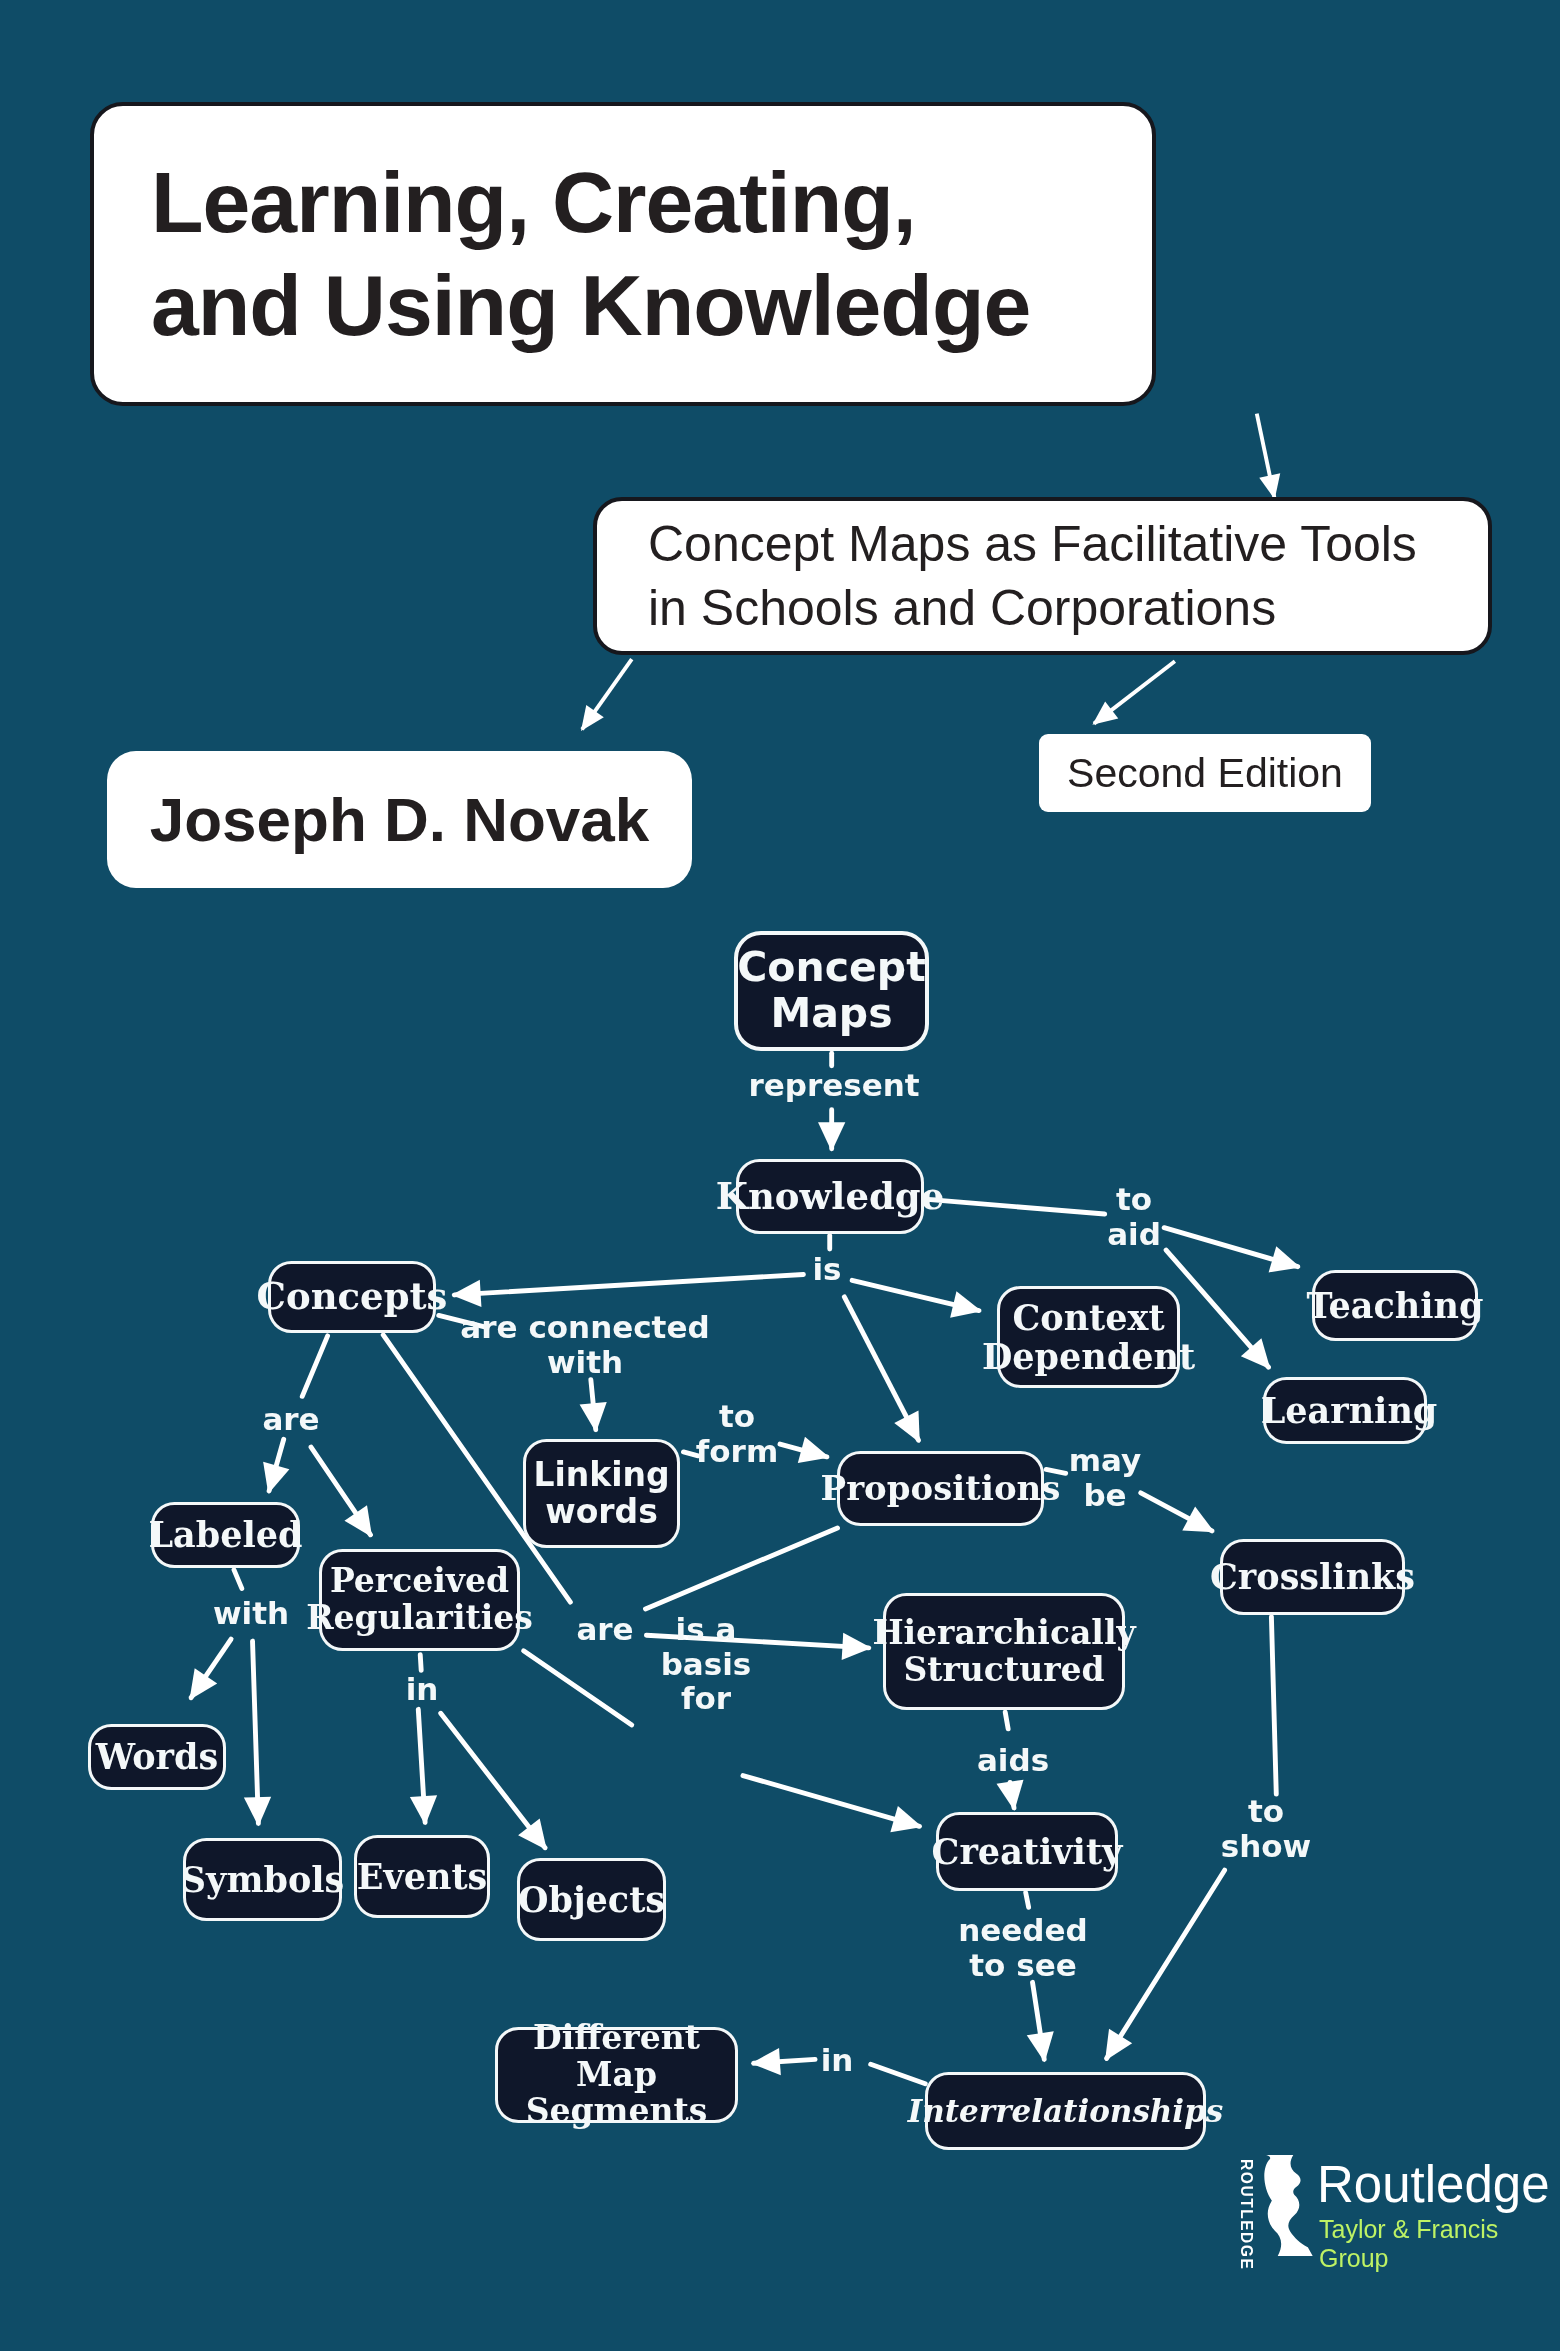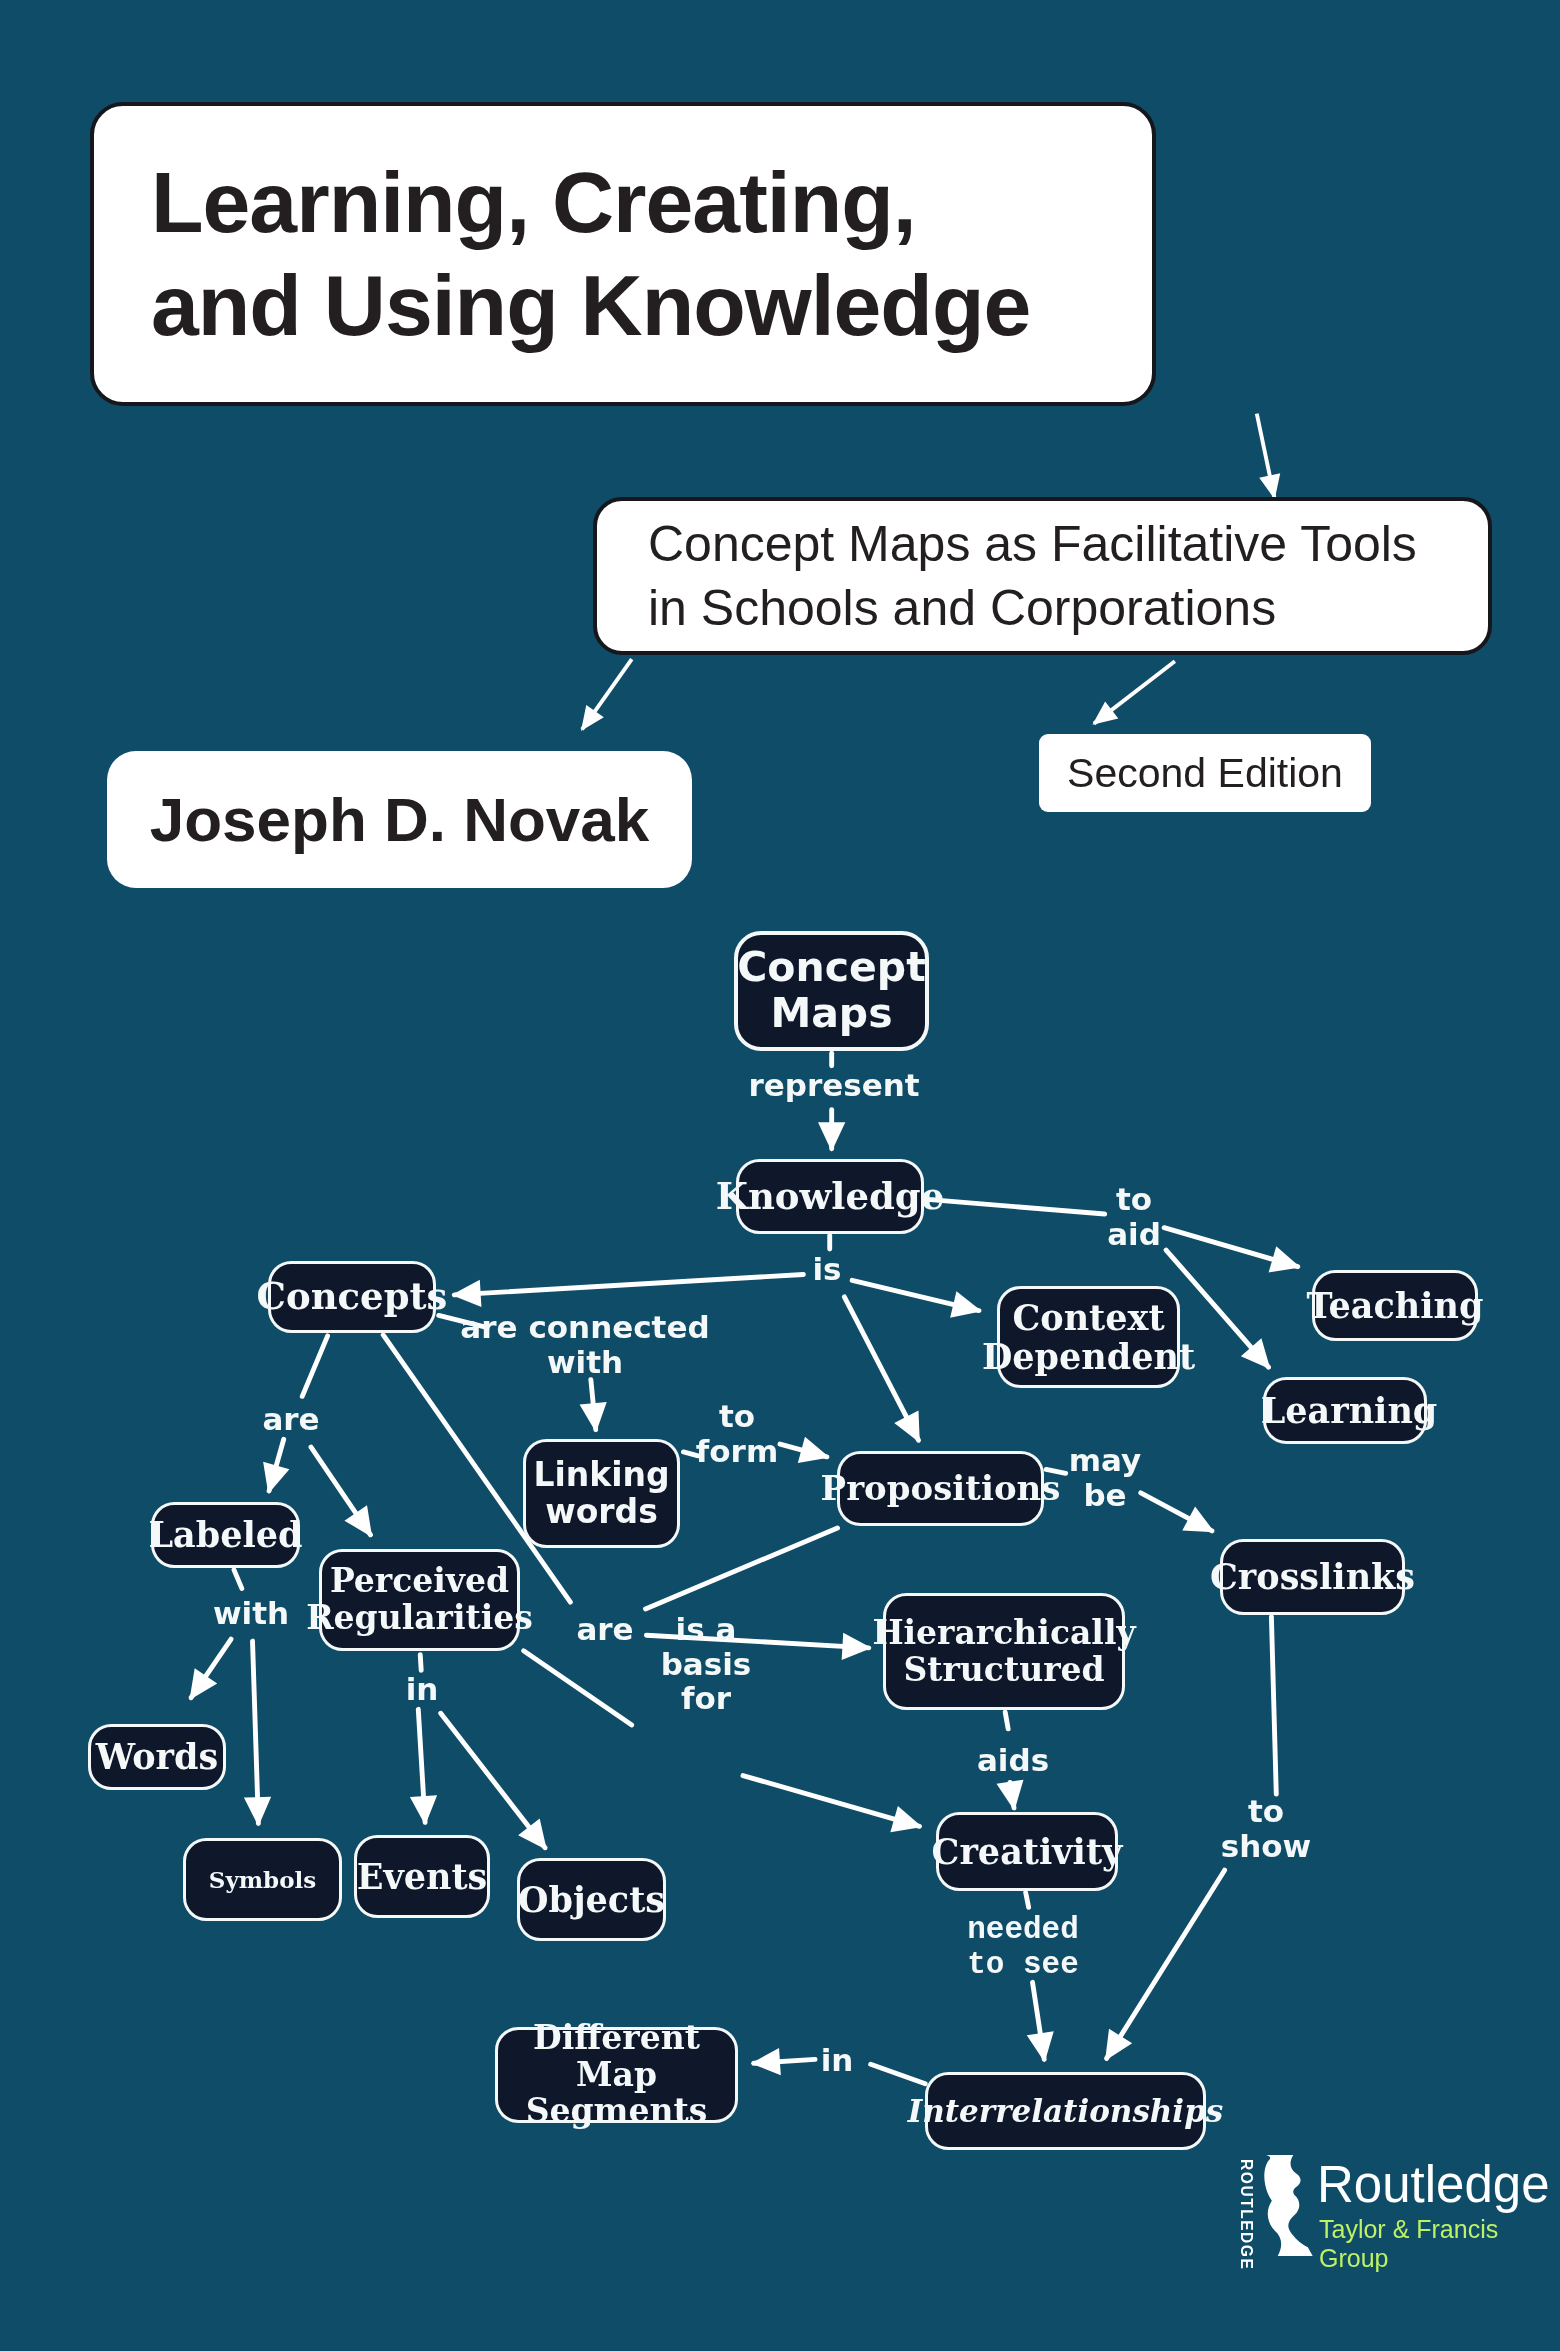--- a/index.html
+++ b/index.html
@@ -201,21 +201,21 @@
   <div class="node sans" style="left:523px;top:1439px;width:157px;height:109px;font-size:33px;">Linking
 words</div>
   <div class="node serif" style="left:837px;top:1451px;width:207px;height:75px;font-size:34px;">Propositions</div>
   <div class="node serif" style="left:151px;top:1502px;width:149px;height:66px;font-size:35px;">Labeled</div>
   <div class="node serif" style="left:319px;top:1549px;width:201px;height:102px;font-size:33px;">Perceived
 Regularities</div>
   <div class="node serif" style="left:1220px;top:1539px;width:185px;height:76px;font-size:35px;">Crosslinks</div>
   <div class="node serif" style="left:883px;top:1593px;width:242px;height:117px;font-size:33px;">Hierarchically
 Structured</div>
   <div class="node serif" style="left:88px;top:1724px;width:138px;height:66px;font-size:35px;">Words</div>
-  <div class="node serif" style="left:183px;top:1838px;width:159px;height:83px;font-size:23px;">Symbols</div>
+  <div class="node serif" style="left:183px;top:1838px;width:159px;height:83px;font-size:35px;">Symbols</div>
   <div class="node serif" style="left:354px;top:1835px;width:136px;height:83px;font-size:35px;">Events</div>
   <div class="node serif" style="left:517px;top:1858px;width:149px;height:83px;font-size:35px;">Objects</div>
   <div class="node serif" style="left:936px;top:1812px;width:182px;height:79px;font-size:35px;text-align:right;">Creativity</div>
   <div class="node serif" style="left:495px;top:2027px;width:243px;height:96px;font-size:33px;">Different
 Map Segments</div>
   <div class="node serif" style="left:925px;top:2072px;width:281px;height:78px;font-size:31px;font-style:italic;">Interrelationships</div>
 
   <div class="lbl" style="left:834px;top:1085px;">represent</div>
   <div class="lbl" style="left:827px;top:1269px;">is</div>
   <div class="lbl" style="left:1134px;top:1217px;">to
@@ -227,21 +227,21 @@
   <div class="lbl" style="left:422px;top:1689px;">in</div>
   <div class="lbl" style="left:737px;top:1434px;">to
 form</div>
   <div class="lbl" style="left:1105px;top:1478px;">may
 be</div>
   <div class="lbl" style="left:605px;top:1629px;">are</div>
   <div class="lbl" style="left:1013px;top:1760px;">aids</div>
   <div class="lbl" style="left:687px;top:1664px;margin-left:19px;">is a
 basis
 for</div>
-  <div class="lbl" style="left:1023px;top:1948px;font-family:Liberation Mono, monospace;">needed
+  <div class="lbl" style="left:1023px;top:1948px;">needed
 to see</div>
   <div class="lbl" style="left:1266px;top:1829px;">to
 show</div>
   <div class="lbl" style="left:837px;top:2060px;">in</div>
 
   <div id="publisher">
     <div id="publisher-vertical">ROUTLEDGE</div>
     <svg width="55" height="101" viewBox="0 0 56 104" style="left:27px;top:2px;">
       <path fill="#ffffff" d="M8,0 H36 C31,8 33,15 39,19 C45,23 45,29 39,33 C36,35 35,38 37,41 C44,47 44,56 37,62 C31,67 29,73 33,79 C37,85 43,91 51,95 L56,104 H20 C26,93 24,84 17,78 C9,70 7,57 14,47 C5,35 3,13 12,4 C13,2 11,1 8,0 Z"></path>
     </svg>

